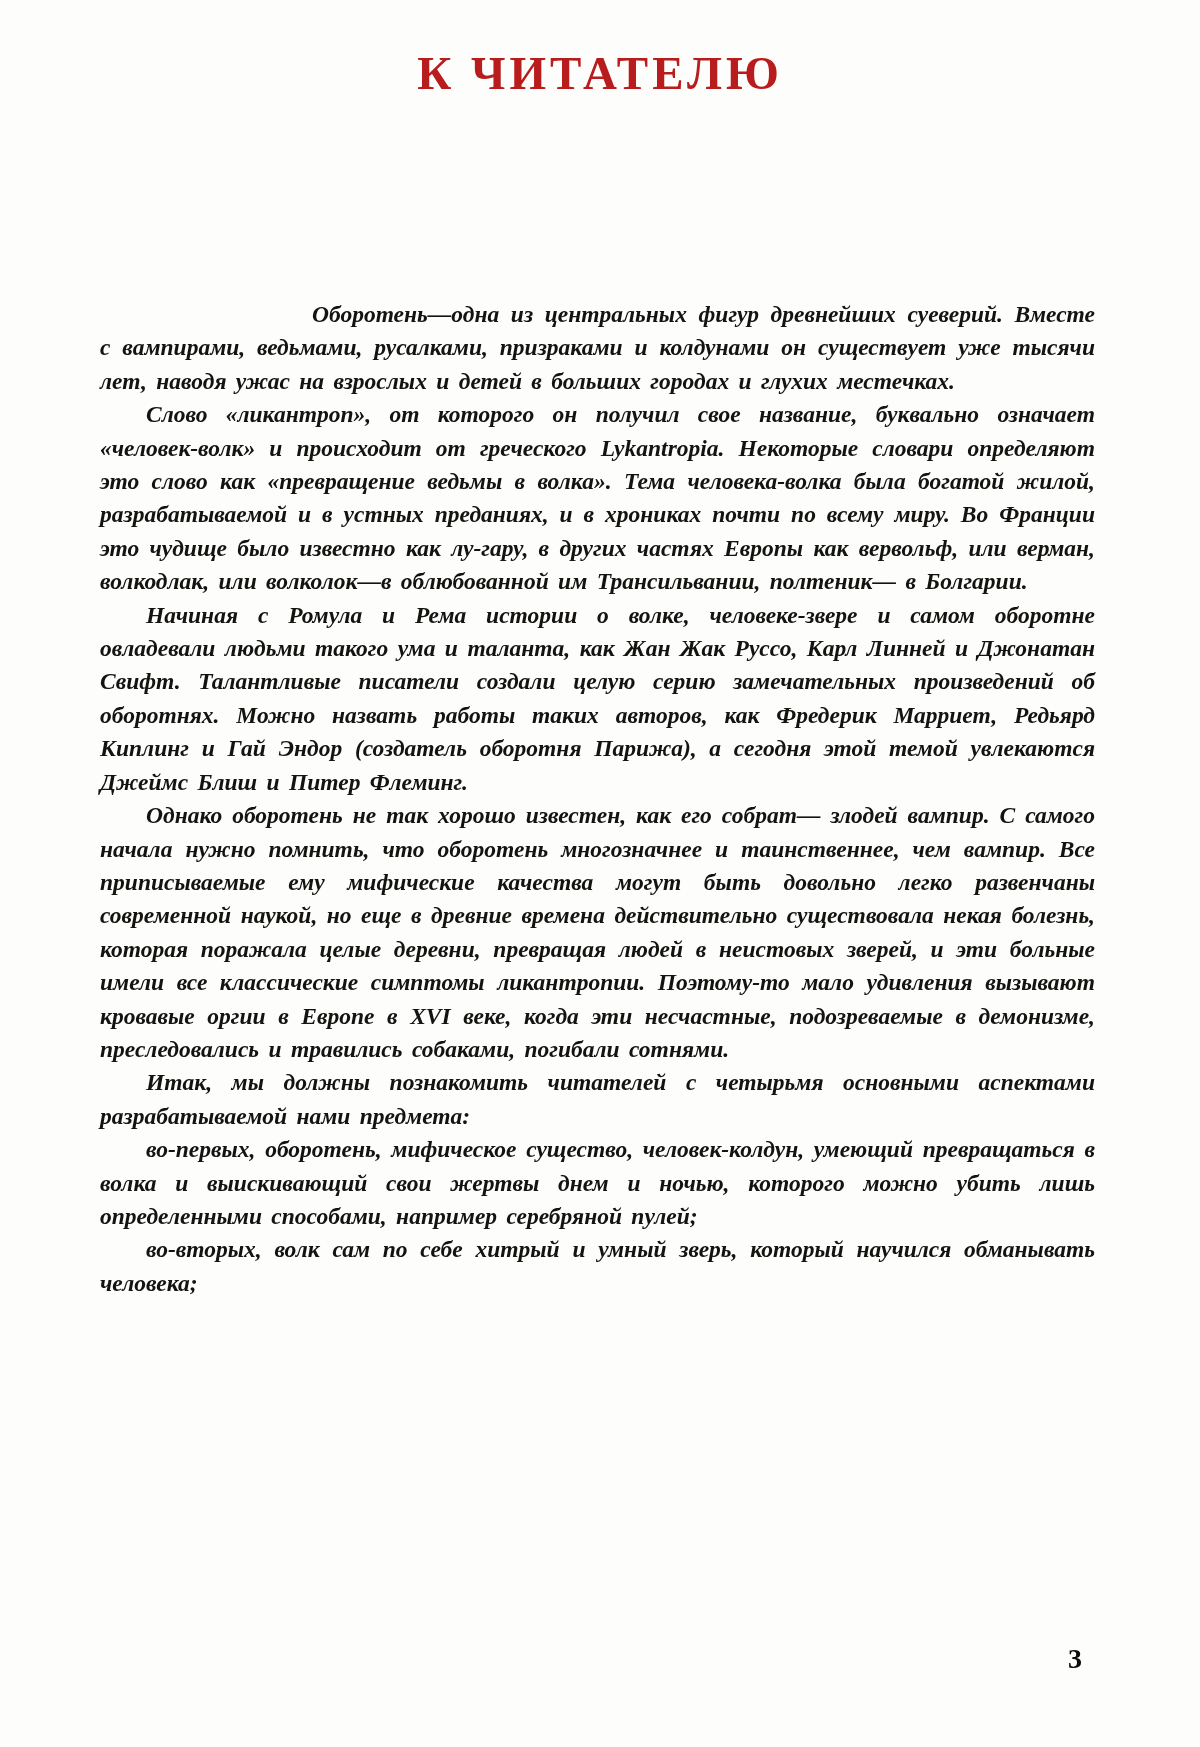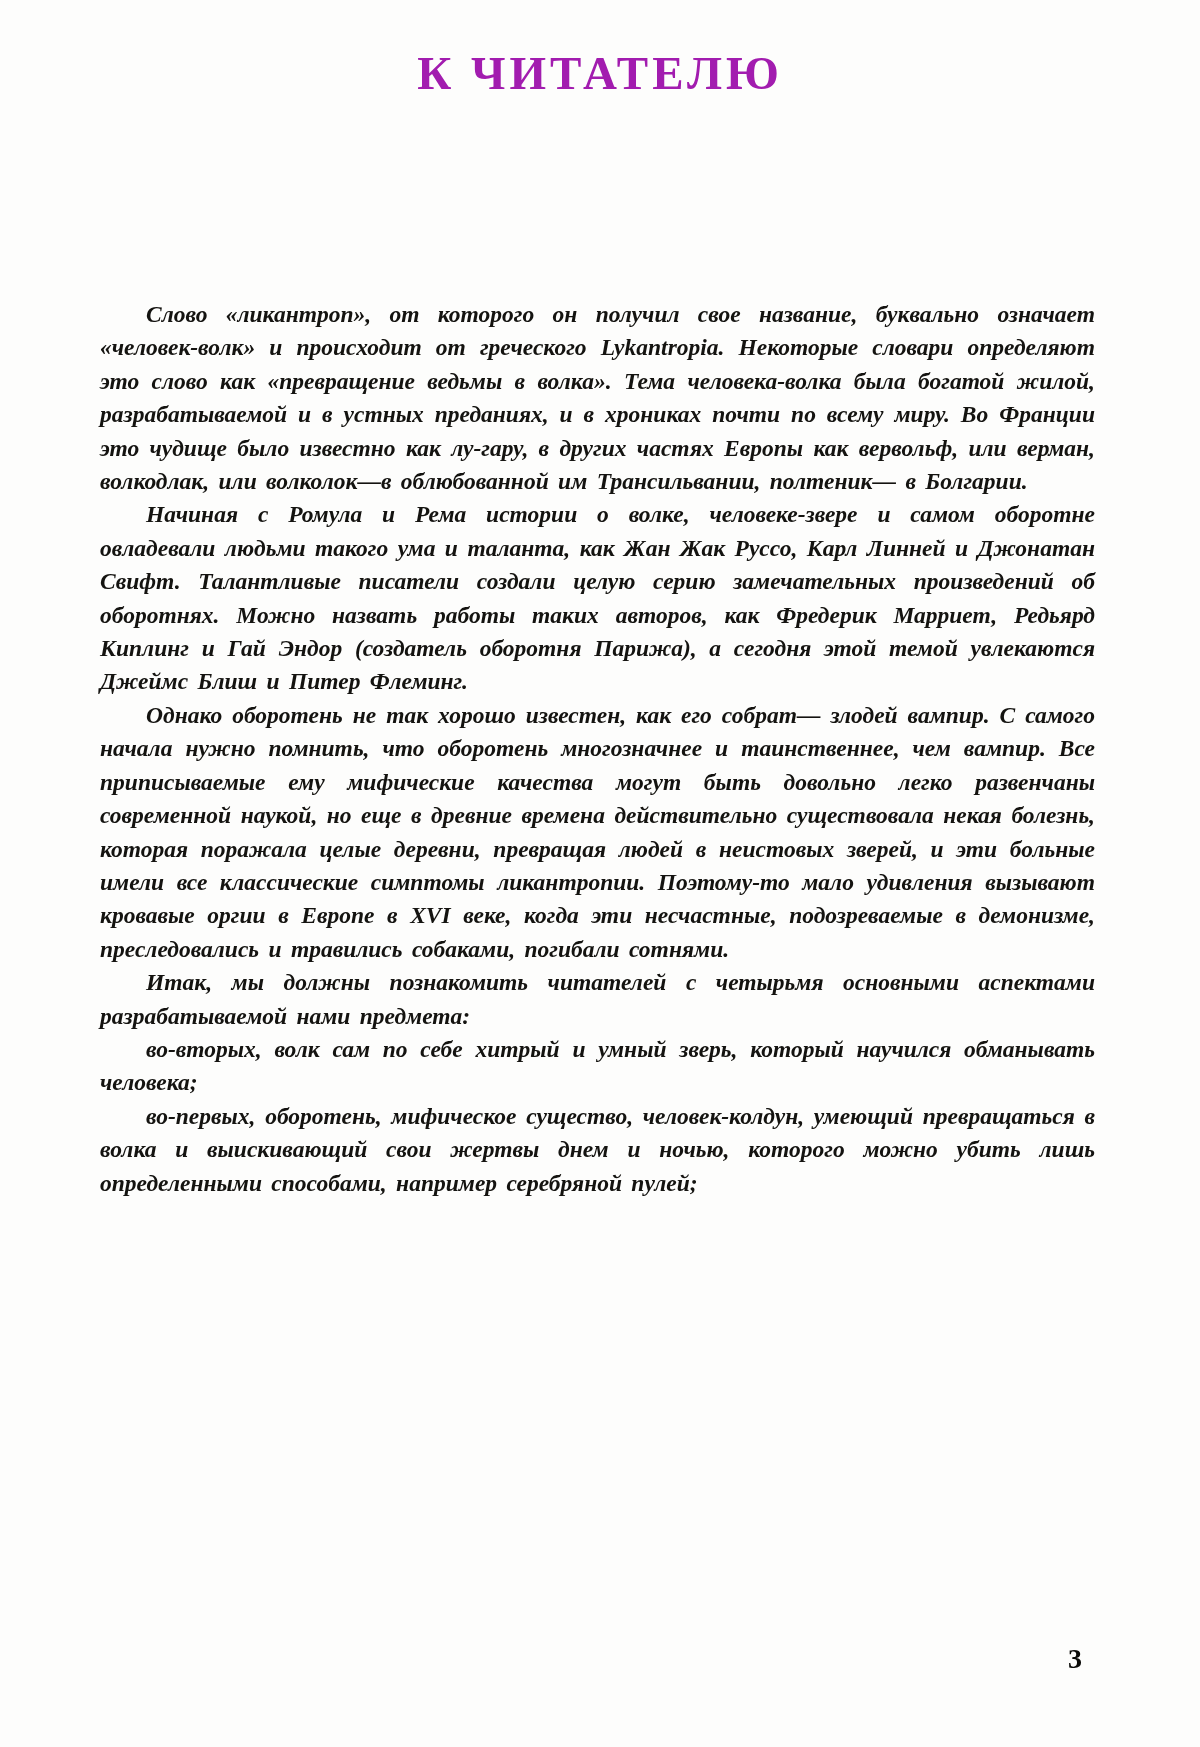--- a/index.html
+++ b/index.html
@@ -22,21 +22,21 @@
   .title {
     position: absolute;
     top: 46px;
     left: 0;
     width: 100%;
     margin: 0;
     text-align: center;
     font-size: 47px;
     font-weight: bold;
     letter-spacing: 4px;
-    color: #a21caf;
+    color: #b91c1c;
   }
   .body-text {
     position: absolute;
     top: 298px;
     left: 100px;
     width: 995px;
     font-style: italic;
     font-weight: bold;
     font-size: 23.5px;
     line-height: 33.4px;
@@ -60,22 +60,23 @@
     color: #0a0a08;
   }
 </style>
 </head>
 <body>
 
 <div class="page">
   <h1 class="title">К ЧИТАТЕЛЮ</h1>
 
   <div class="body-text">
+    <p class="para first">Оборотень—одна из центральных фигур древнейших суеверий. Вместе с вампирами, ведьмами, русалками, призраками и колдунами он существует уже тысячи лет, наводя ужас на взрослых и детей в больших городах и глухих местечках.</p>
     <p class="para">Слово «ликантроп», от которого он получил свое название, буквально означает «человек-волк» и происходит от греческого Lykantropia. Некоторые словари определяют это слово как «превращение ведьмы в волка». Тема человека-волка была богатой жилой, разрабатываемой и в устных преданиях, и в хрониках почти по всему миру. Во Франции это чудище было известно как лу-гару, в других частях Европы как вервольф, или верман, волкодлак, или волколок—в облюбованной им Трансильвании, полтеник— в Болгарии.</p>
     <p class="para">Начиная с Ромула и Рема истории о волке, человеке-звере и самом оборотне овладевали людьми такого ума и таланта, как Жан Жак Руссо, Карл Линней и Джонатан Свифт. Талантливые писатели создали целую серию замечательных произведений об оборотнях. Можно назвать работы таких авторов, как Фредерик Марриет, Редьярд Киплинг и Гай Эндор (создатель оборотня Парижа), а сегодня этой темой увлекаются Джеймс Блиш и Питер Флеминг.</p>
     <p class="para">Однако оборотень не так хорошо известен, как его собрат— злодей вампир. С самого начала нужно помнить, что оборотень многозначнее и таинственнее, чем вампир. Все приписываемые ему мифические качества могут быть довольно легко развенчаны современной наукой, но еще в древние времена действительно существовала некая болезнь, которая поражала целые деревни, превращая людей в неистовых зверей, и эти больные имели все классические симптомы ликантропии. Поэтому-то мало удивления вызывают кровавые оргии в Европе в XVI веке, когда эти несчастные, подозреваемые в демонизме, преследовались и травились собаками, погибали сотнями.</p>
     <p class="para">Итак, мы должны познакомить читателей с четырьмя основными аспектами разрабатываемой нами предмета:</p>
+    <p class="para">во-первых, оборотень, мифическое существо, человек-колдун, умеющий превращаться в волка и выискивающий свои жертвы днем и ночью, которого можно убить лишь определенными способами, например серебряной пулей;</p>
     <p class="para">во-вторых, волк сам по себе хитрый и умный зверь, который научился обманывать человека;</p>
-    <p class="para">во-первых, оборотень, мифическое существо, человек-колдун, умеющий превращаться в волка и выискивающий свои жертвы днем и ночью, которого можно убить лишь определенными способами, например серебряной пулей;</p>
   </div>
 
   <div class="page-number">3</div>
 </div>
 
 </body></html>

